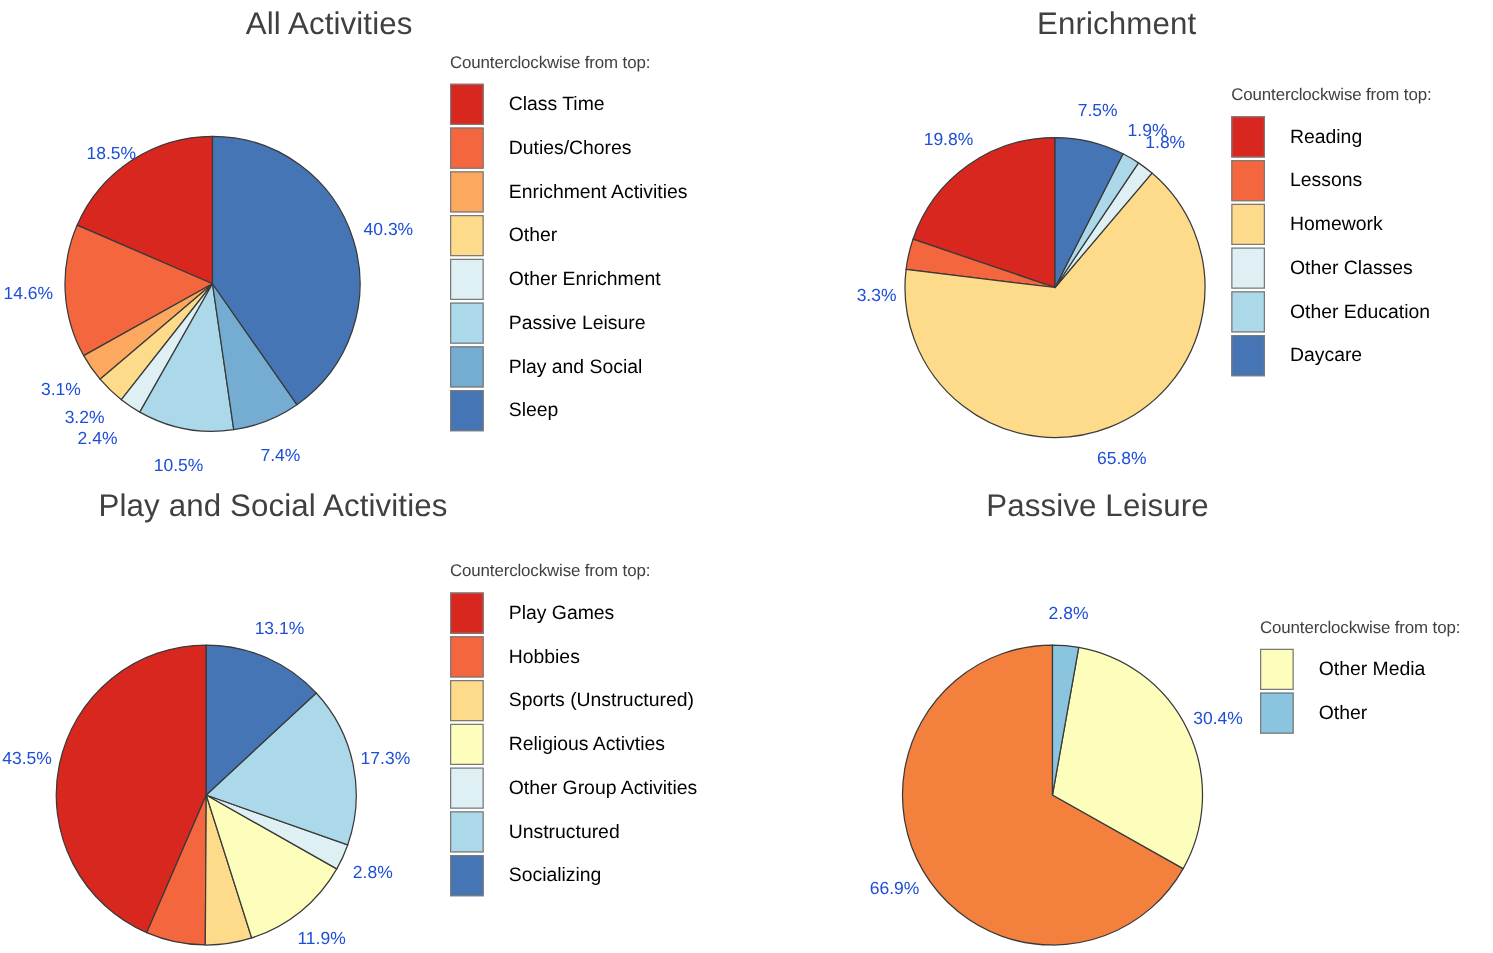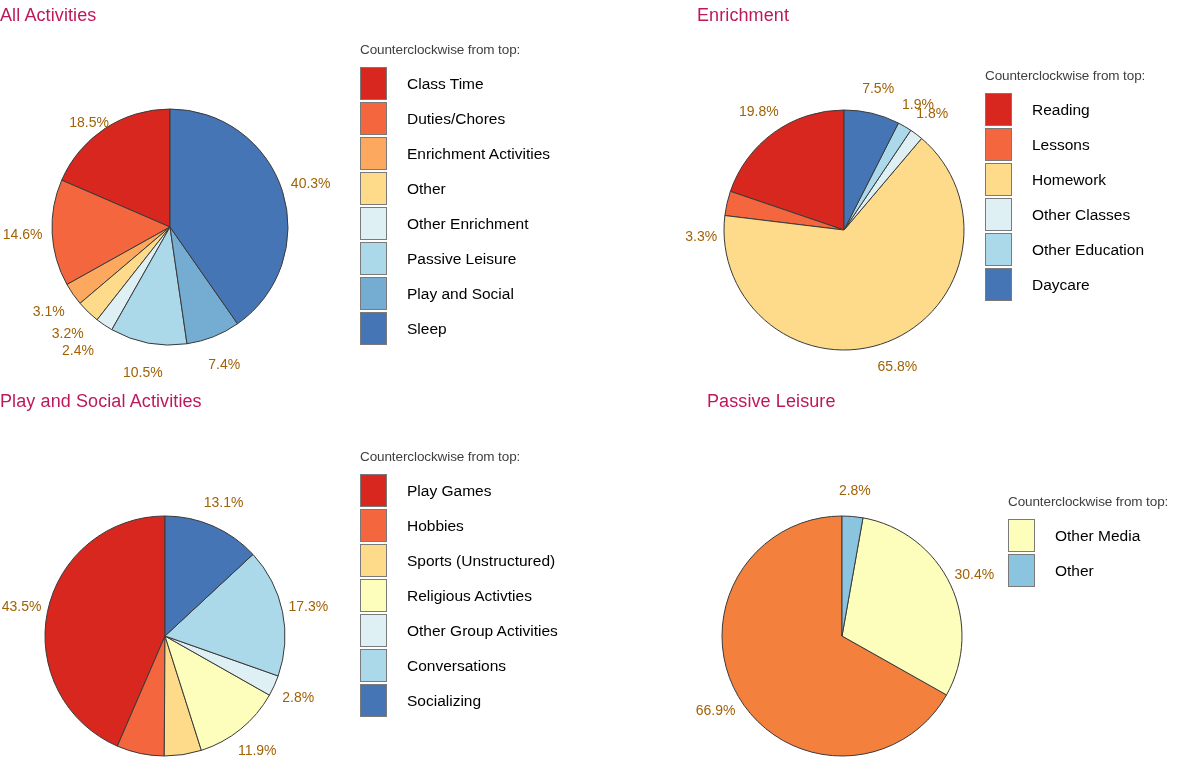--- a/index.html
+++ b/index.html
@@ -17,24 +17,24 @@
   .grid {
     position: relative;
     width: 1194px;
     height: 762px;
   }
   .panel {
     position: absolute;
   }
   .panel-title {
     position: absolute;
-    text-align: left;
-    font-size: 18px;
+    text-align: right;
+    font-size: 25px;
     font-weight: 400;
-    color: #be185d;
+    color: #404040;
     white-space: nowrap;
     letter-spacing: 0.1px;
   }
   .pie-svg {
     position: absolute;
     overflow: visible;
   }
   .legend {
     position: absolute;
   }
@@ -59,21 +59,21 @@
   }
   .legend-label {
     font-size: 15.5px;
     color: #000;
     white-space: nowrap;
     margin-left: 20px;
   }
   .pct-label {
     position: absolute;
     font-size: 14px;
-    color: #a16207;
+    color: #1d4ed8;
     white-space: nowrap;
     transform: translate(-50%, -50%);
   }
   .slice {
     stroke: #3a3a3a;
     stroke-width: 1;
     stroke-linejoin: round;
   }
 </style>
 </head>
@@ -227,21 +227,21 @@
           <div class="legend-row">
             <div class="legend-swatch" style="background: rgb(253, 253, 188);"></div>
             <div class="legend-label">Religious Activties</div>
           </div>
           <div class="legend-row">
             <div class="legend-swatch" style="background: rgb(223, 240, 244);"></div>
             <div class="legend-label">Other Group Activities</div>
           </div>
           <div class="legend-row">
             <div class="legend-swatch" style="background: rgb(171, 217, 233);"></div>
-            <div class="legend-label">Conversations</div>
+            <div class="legend-label">Unstructured</div>
           </div>
           <div class="legend-row">
             <div class="legend-swatch" style="background: rgb(69, 117, 180);"></div>
             <div class="legend-label">Socializing</div>
           </div>
         </div>
     </div>
   </div>
 
   <div class="panel" style="left:597px;top:381px;width:597px;height:381px;">

